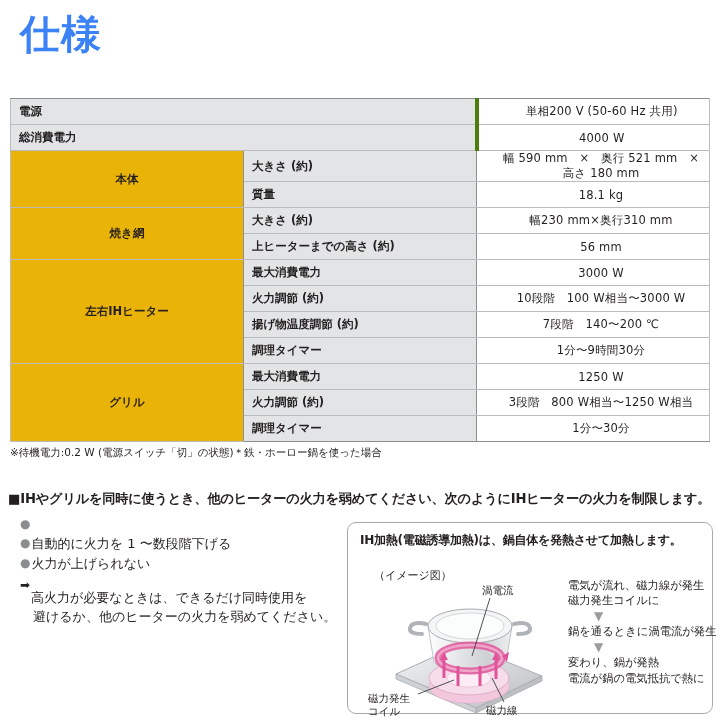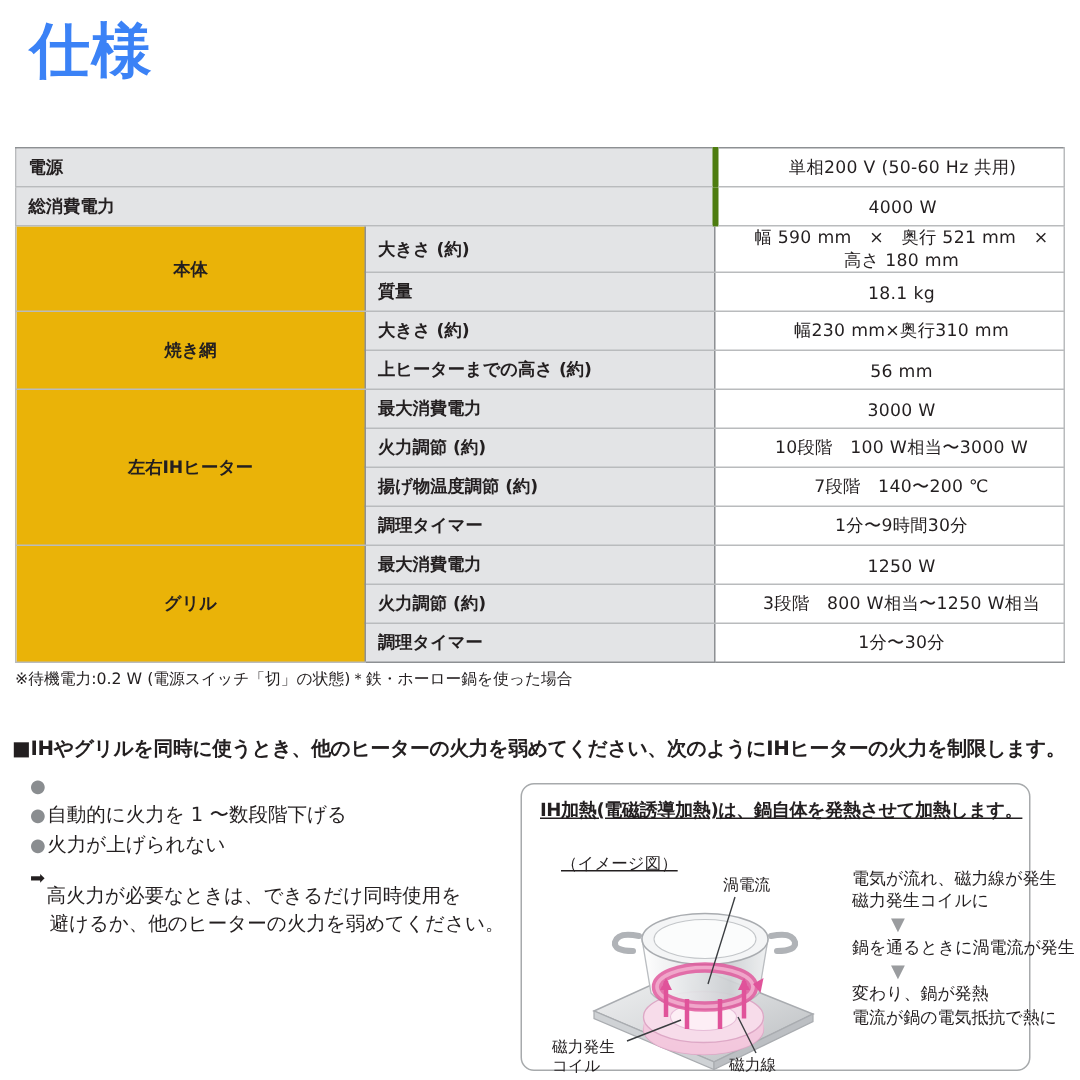--- a/index.html
+++ b/index.html
@@ -145,28 +145,27 @@
   }
   .notice-list .cont {
     margin-left: 25px;
   }
 
   
   .ih-box {
     position: absolute;
     left: 347px;
     top: 508px;
-    width: 340px;
+    width: 366px;
     height: 192px;
     border: 1.4px solid #a7aaac;
     border-radius: 9px;
     background: #ffffff;
     box-sizing: border-box;
     padding: 9px 10px 0 12px;
-    text-decoration: underline;
   }
   .ih-title {
     font-size: 12.1px;
     font-weight: bold;
     letter-spacing: -0.3px;
     white-space: nowrap;
     color: #231f20;
   }
   .ih-body {
     position: relative;

